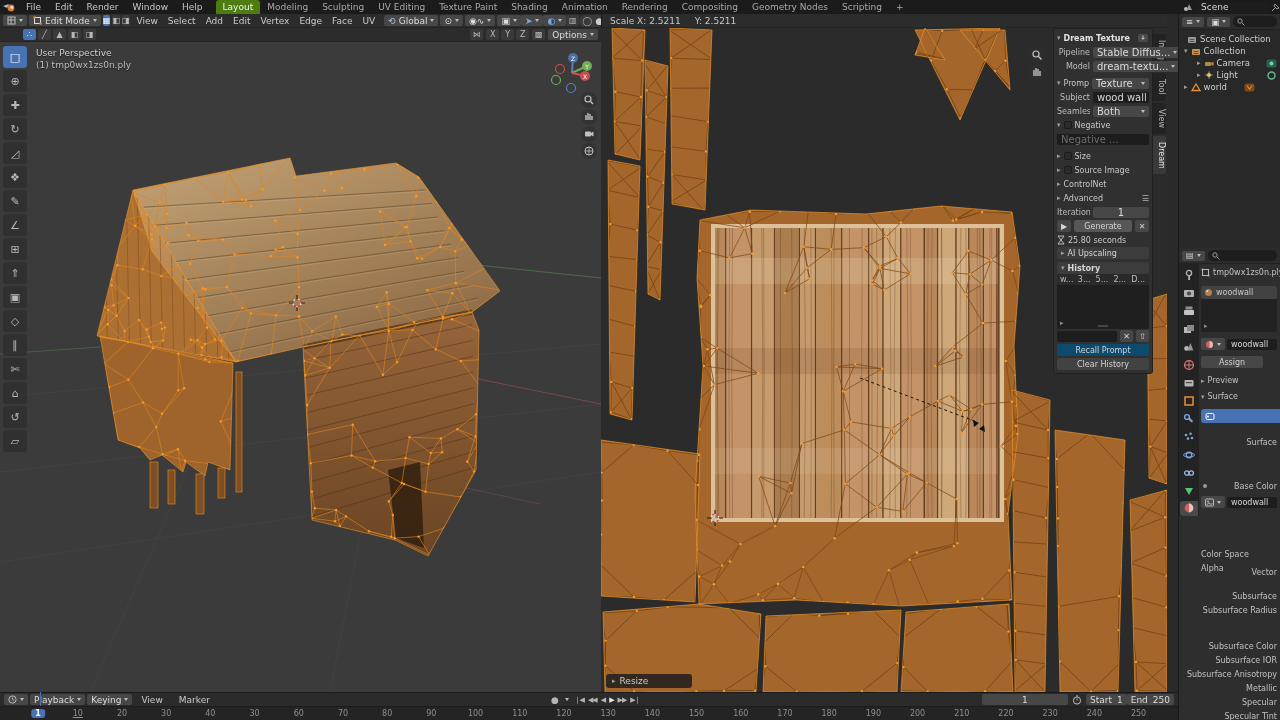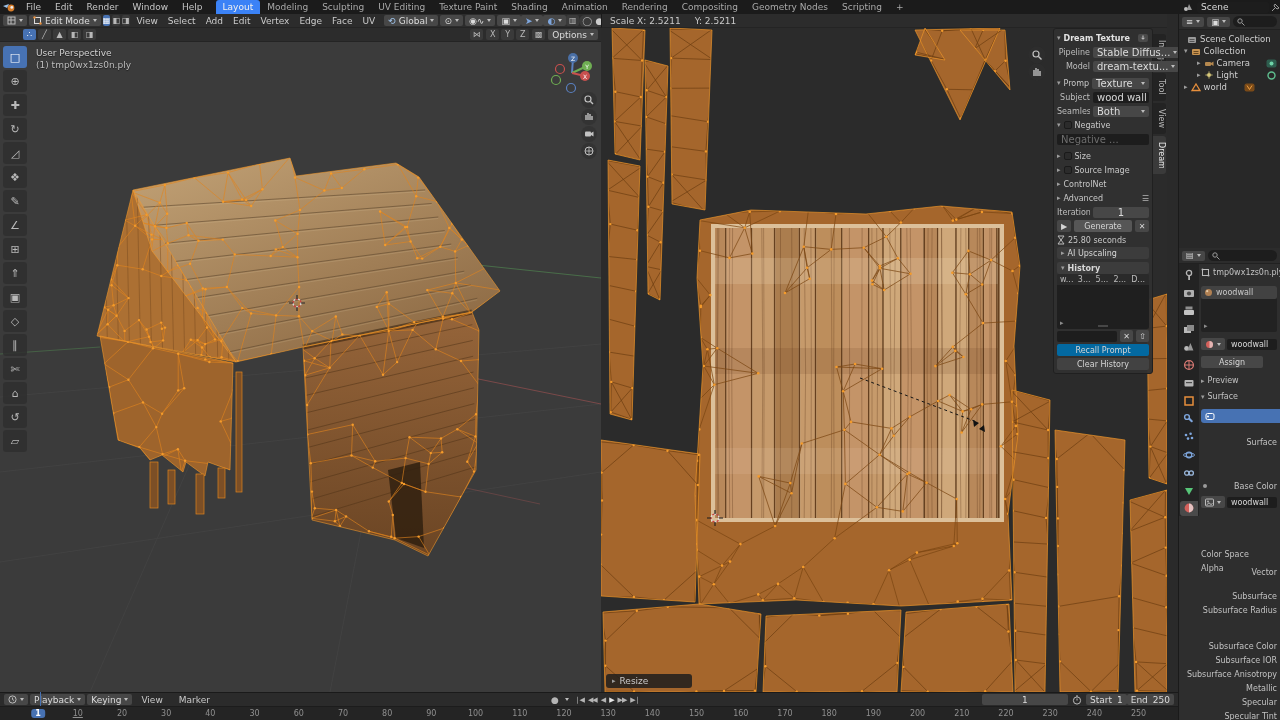--- a/index.html
+++ b/index.html
@@ -4,21 +4,21 @@
 <style>
   *{box-sizing:border-box;margin:0;padding:0}
   html,body{background:#111;font-family:"DejaVu Sans",sans-serif}
   #app{position:relative;width:1280px;height:720px;overflow:hidden;background:#2a2a2a;color:#c9c9c9;font-size:9px;cursor:default}
   .abs{position:absolute}
   .row{display:flex;align-items:center}
   
   #topbar{left:0;top:0;width:1280px;height:14px;background:#1b1b1b;display:flex;align-items:center;font-size:9px;color:#c6c6c6}
   .menu-item{padding:0 7px;height:14px;display:flex;align-items:center}
   .ws-tab{padding:0 7px;height:14px;display:flex;align-items:center;color:#a9a9a9;white-space:nowrap}
-  .ws-tab.active{background:#3b82f6;color:#f0f0f0;border-radius:3px 3px 0 0}
+  .ws-tab.active{background:#4d7c0f;color:#f0f0f0;border-radius:3px 3px 0 0}
   
   .dd{background:#474747;height:11px;border-radius:2px;display:inline-flex;align-items:center;padding:0 4px;gap:3px;color:#dcdcdc;white-space:nowrap}
   .caret{width:0;height:0;border-left:2.5px solid transparent;border-right:2.5px solid transparent;border-top:3.5px solid #bdbdbd}
   .df{background:#1d1d1d;height:11px;border-radius:2px;display:inline-flex;align-items:center;padding:0 4px;color:#d8d8d8;white-space:nowrap;overflow:hidden}
   .pbtn{background:#474747;height:12px;border-radius:2px;display:inline-flex;align-items:center;justify-content:center;color:#d5d5d5}
   .cb{width:8px;height:8px;background:#2b2b2b;border:1px solid #1a1a1a;border-radius:2px;flex:0 0 8px}
   .hdrbar{background:#3c3c3c;border-radius:2px;height:12px;display:flex;align-items:center;padding:0 4px;gap:3px;color:#d8d8d8}
   .tri-r{display:inline-block;color:#9d9d9d;font-size:7px}
   
   #vp-h1,#vp-h2{left:0;width:601px;height:14px;background:#2c2c2c;display:flex;align-items:center;gap:2px;padding:0 3px;font-size:9px;border-bottom:1px solid #242424}
@@ -1314,21 +1314,21 @@
     <div style="height:44px;background:#1f1f1f;border-radius:0 0 2px 2px;position:relative">
       <span style="position:absolute;left:3px;bottom:2px;color:#8c8c8c;font-size:7px">▸</span>
       <span style="position:absolute;left:45%;bottom:2px;width:10px;height:2px;background:#474747"></span>
     </div>
     <div class="prow">
       <span class="df" style="flex:1"></span>
       <span class="pbtn" style="width:13px">✕</span>
       <span class="pbtn" style="width:13px">⇧</span>
     </div>
     <div class="prow">
-        <span class="pbtn" style="flex:1;background:#0369a1">Recall Prompt</span>
+        <span class="pbtn" style="flex:1;background:#0c4a6e">Recall Prompt</span>
       </div>
     <div class="prow">
         <span class="pbtn" style="flex:1;background:#424242">Clear History</span>
       </div>
   </div>
 
   <div id="outliner" class="abs">
     <div class="ohdr">
       <span class="dd" style="height:10px">≡<span class="caret"></span></span>
       <span class="dd" style="height:10px">▣<span class="caret"></span></span>

